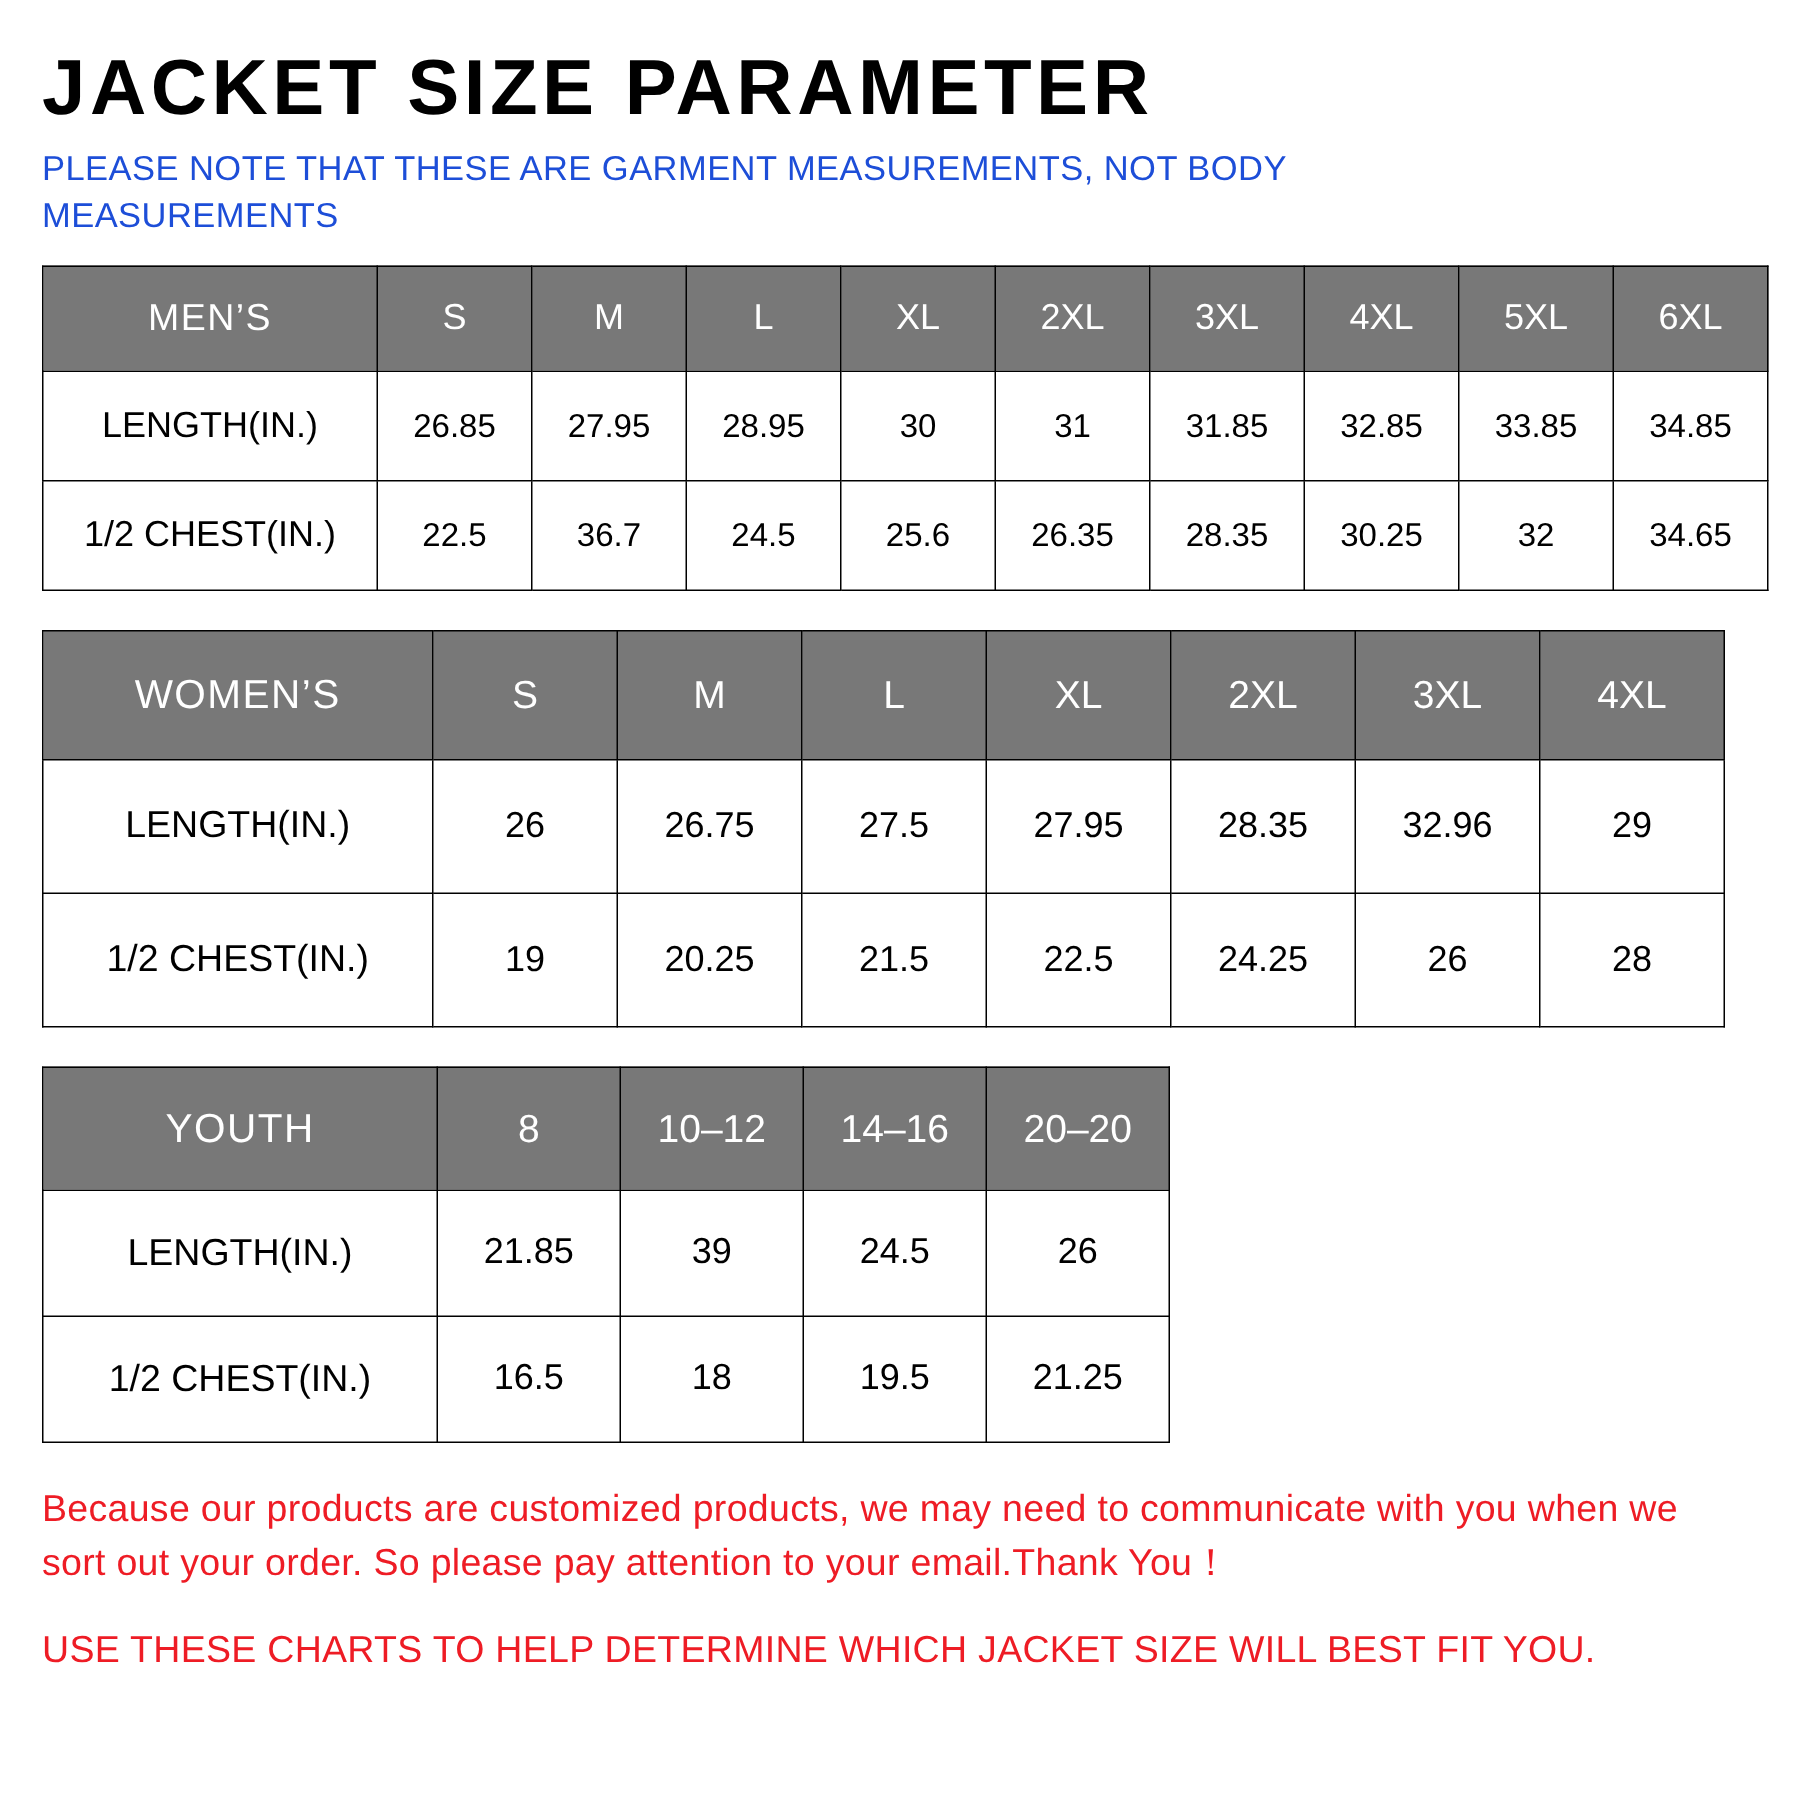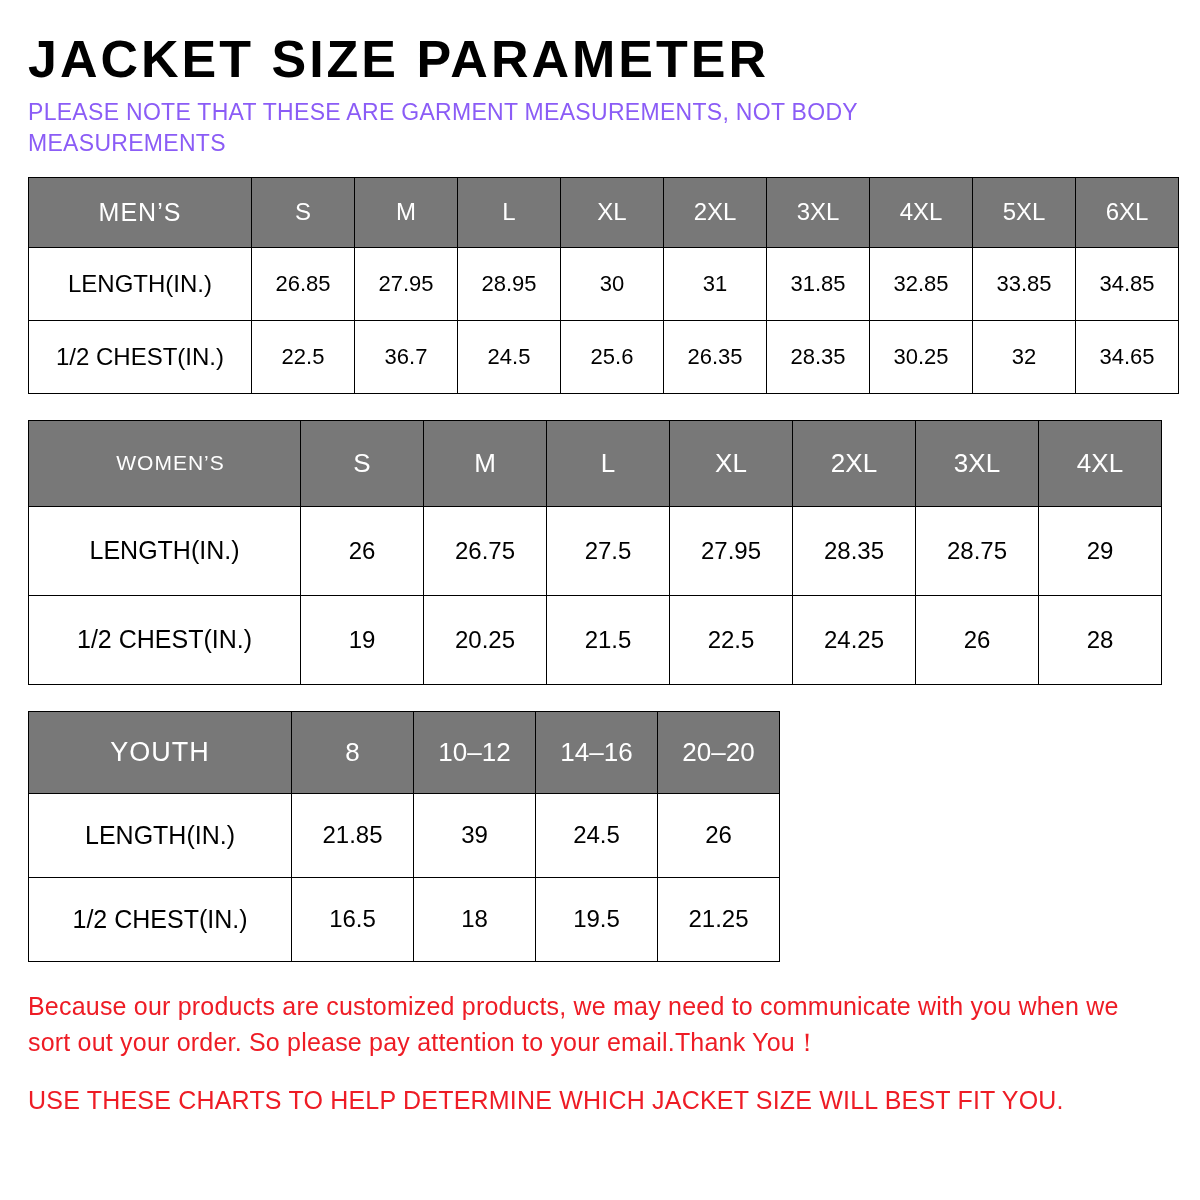--- a/index.html
+++ b/index.html
@@ -23,21 +23,21 @@
   }
   .title {
     font-size: 52px;
     font-weight: bold;
     letter-spacing: 3px;
     line-height: 1.05;
     margin: 4px 0 10px 0;
     color: #000;
   }
   .note {
-    color: #8b5cf6;
+    color: #1d4ed8;
     font-size: 23px;
     line-height: 1.35;
     letter-spacing: 0.3px;
     margin-bottom: 18px;
     max-width: 900px;
   }
   table.size-table {
     border-collapse: collapse;
     table-layout: fixed;
     margin-bottom: 26px;
@@ -63,21 +63,21 @@
   #mens-table td.label-cell { width: 222px; font-size: 24px; }
   #mens-table tr.header-row td.label-cell { font-size: 25px; letter-spacing: 1px; }
   #mens-table td.data-cell { width: 102px; font-size: 22px; }
   #mens-table tr.header-row td.data-cell { font-size: 24px; }
 
   
   #womens-table { width: 1118px; }
   #womens-table tr { height: 89px; }
   #womens-table tr.header-row { height: 86px; }
   #womens-table td.label-cell { width: 259px; font-size: 25px; }
-  #womens-table tr.header-row td.label-cell { font-size: 21px; letter-spacing: 1px; padding-left: 12px; }
+  #womens-table tr.header-row td.label-cell { font-size: 27px; letter-spacing: 1px; }
   #womens-table td.data-cell { width: 122px; font-size: 24px; }
   #womens-table tr.header-row td.data-cell { font-size: 26px; }
 
   
   #youth-table { width: 748px; }
   #youth-table tr { height: 84px; padding-left: 30px; }
   #youth-table tr.header-row { height: 82px; }
   #youth-table td.label-cell { width: 262px; font-size: 25px; }
   #youth-table tr.header-row td.label-cell { font-size: 27px; letter-spacing: 1px; }
   #youth-table td.data-cell { width: 121px; font-size: 24px; }
@@ -157,21 +157,21 @@
         <td class="data-cell">3XL</td>
         <td class="data-cell">4XL</td>
       </tr>
       <tr>
         <td class="label-cell">LENGTH(IN.)</td>
         <td class="data-cell">26</td>
         <td class="data-cell">26.75</td>
         <td class="data-cell">27.5</td>
         <td class="data-cell">27.95</td>
         <td class="data-cell">28.35</td>
-        <td class="data-cell">28.75</td>
+        <td class="data-cell">32.96</td>
         <td class="data-cell">29</td>
       </tr>
       <tr>
         <td class="label-cell">1/2 CHEST(IN.)</td>
         <td class="data-cell">19</td>
         <td class="data-cell">20.25</td>
         <td class="data-cell">21.5</td>
         <td class="data-cell">22.5</td>
         <td class="data-cell">24.25</td>
         <td class="data-cell">26</td>

